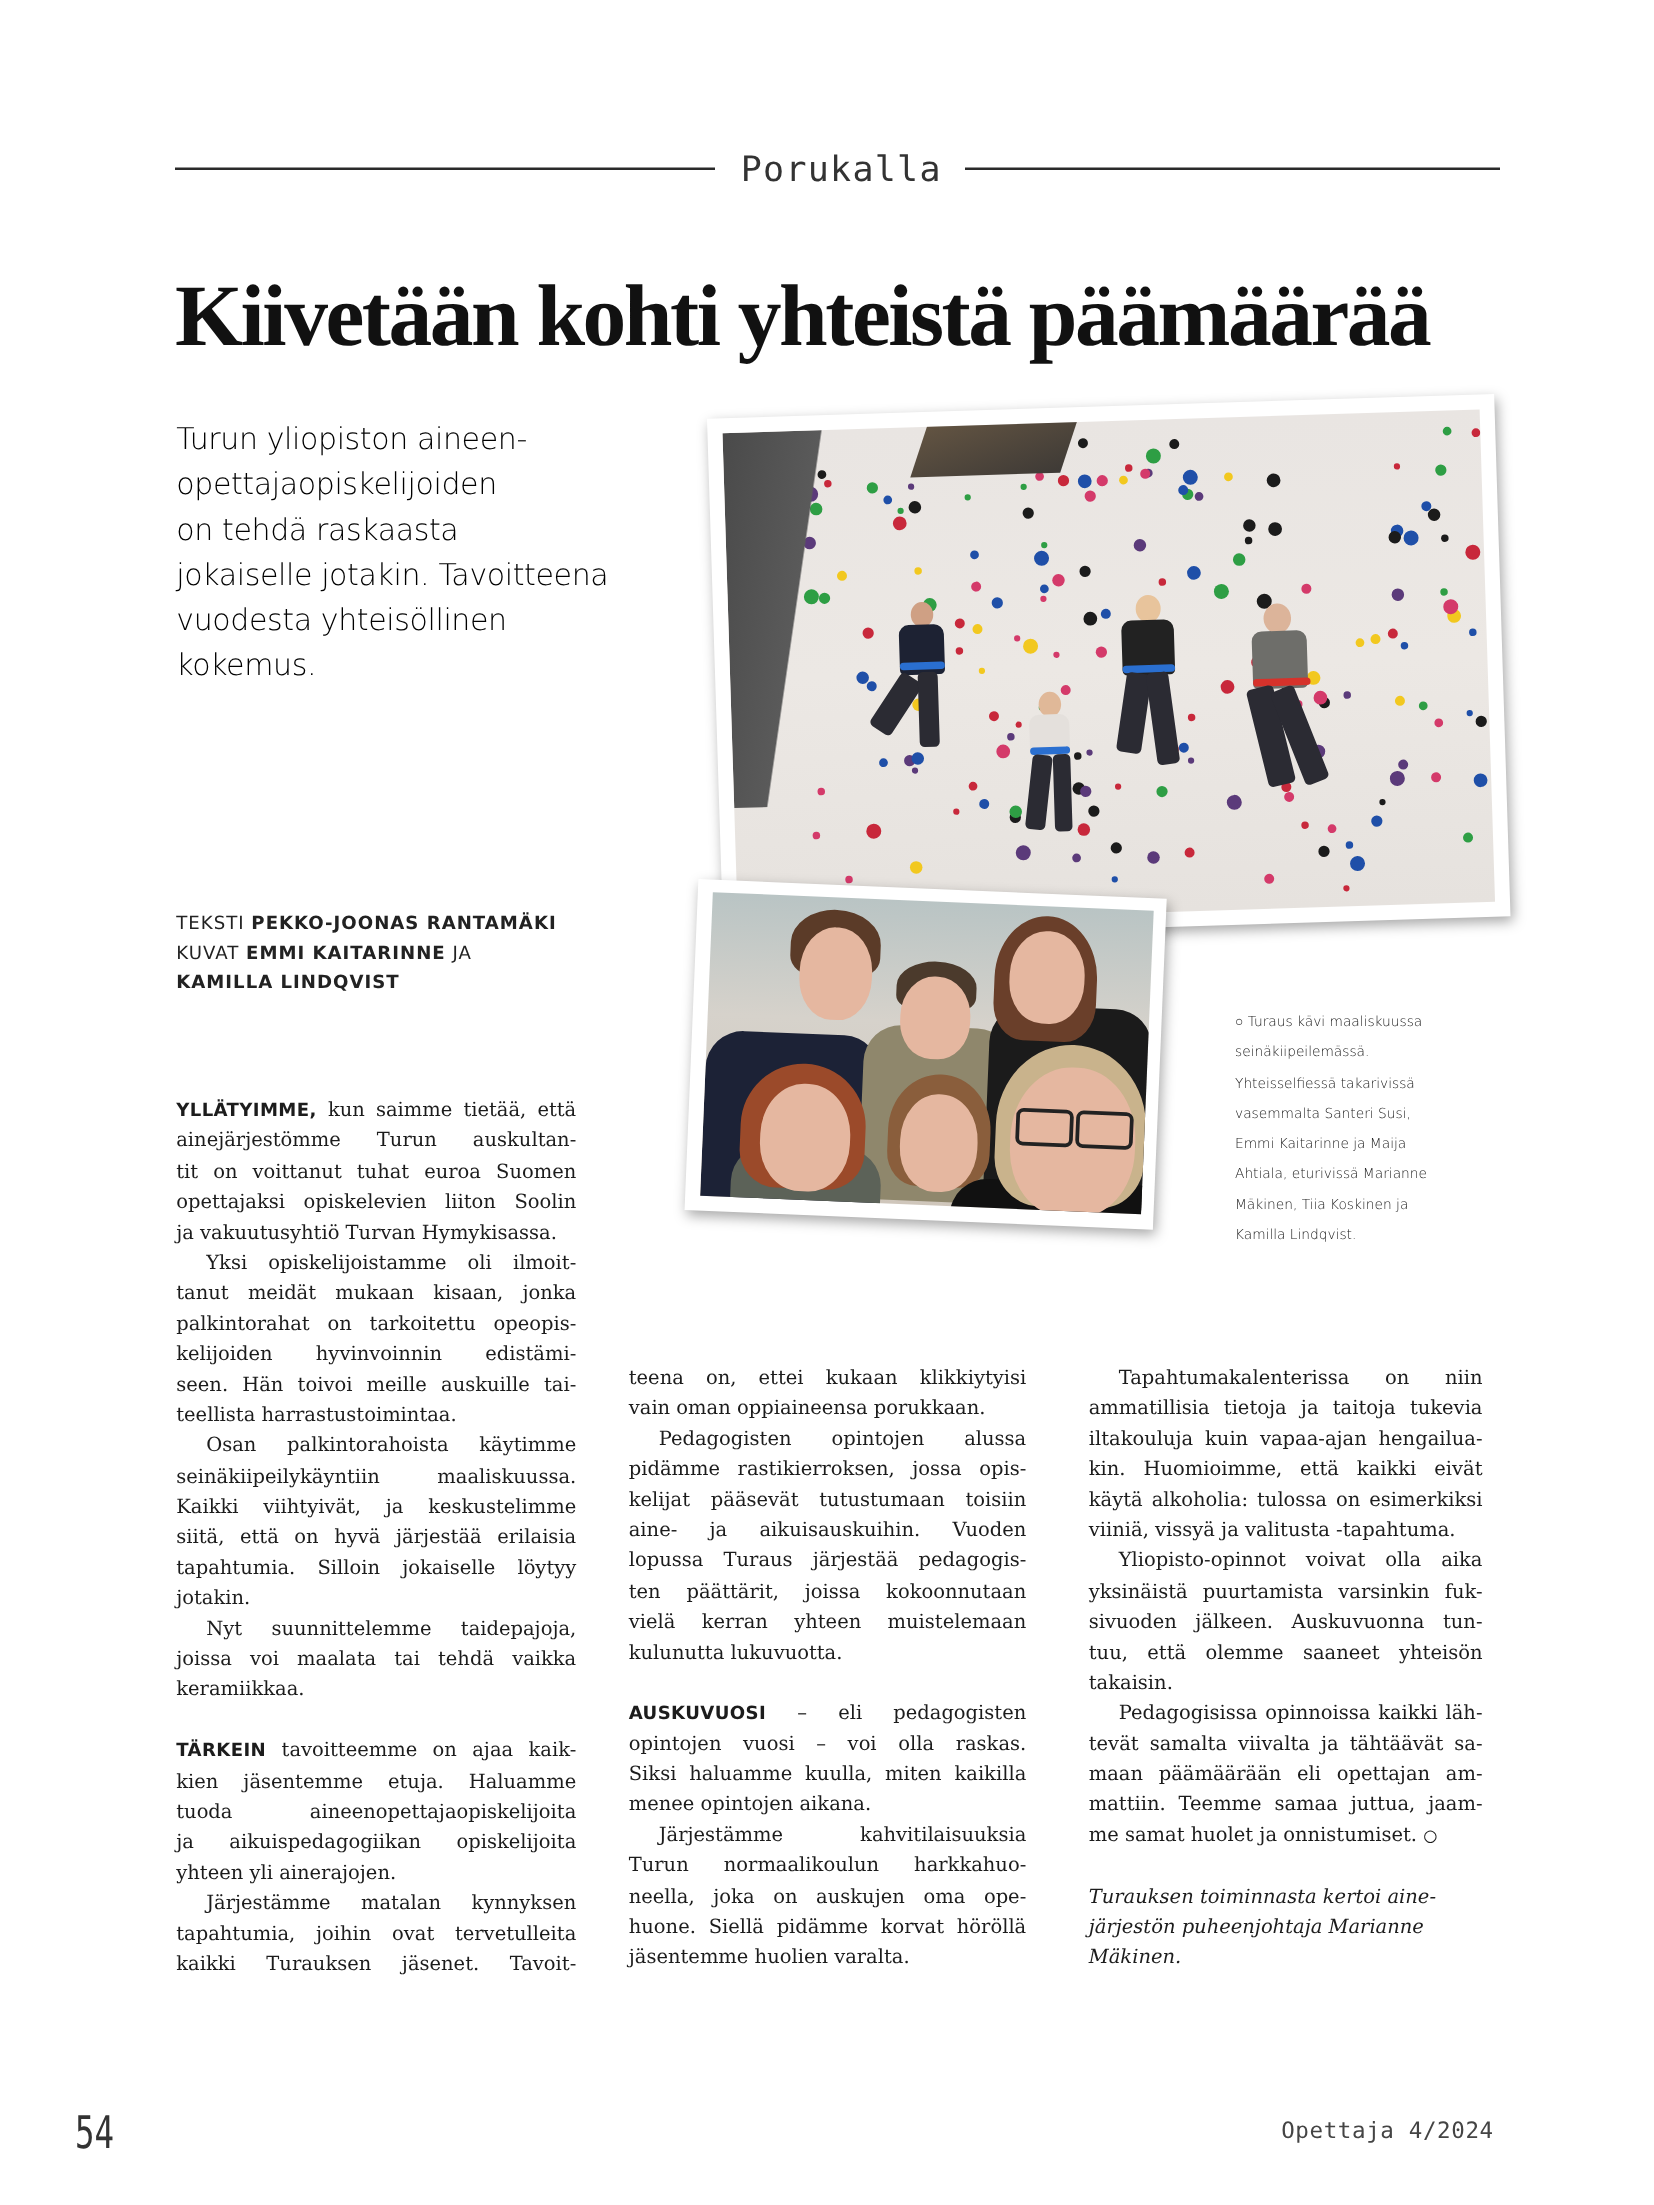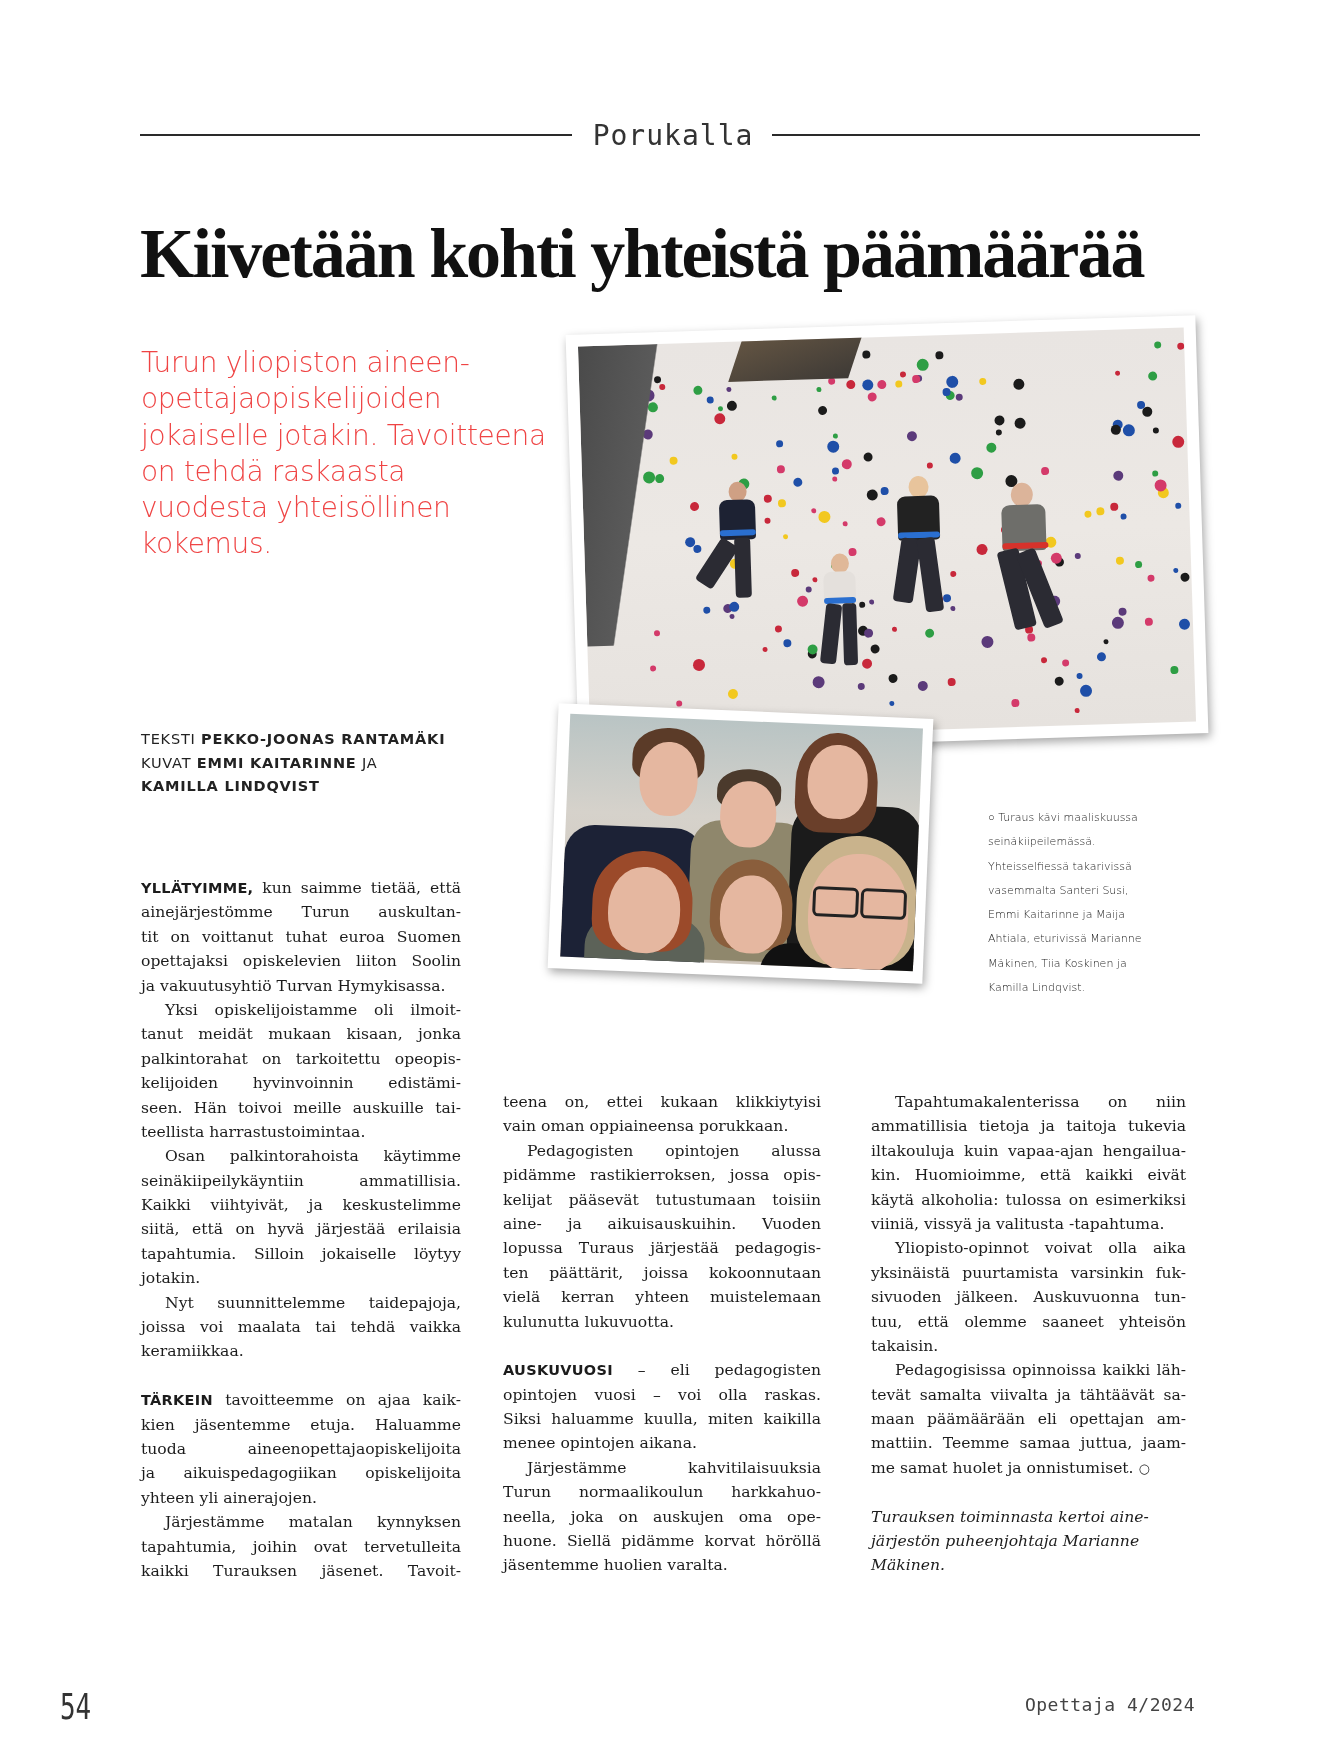--- a/index.html
+++ b/index.html
@@ -8,22 +8,22 @@
     .section-header { position: absolute; top: 116px; left: 140px; width: 1060px; height: 40px; }
     .section-header .rule { position: absolute; top: 18px; height: 2px; background: #2a2a2a; }
     .section-header .rule.left { left: 0; width: 432px; }
     .section-header .rule.right { left: 632px; width: 428px; }
     .section-header .label { position: absolute; left: 448px; top: 0; width: 170px; text-align: center;
       font-family: "DejaVu Sans Mono", monospace; font-size: 28px; letter-spacing: 1px; color: #333; line-height: 40px; }
 
     .title { position: absolute; top: 206px; left: 140px; width: 1080px; margin: 0;
       font-family: "Liberation Serif", serif; font-weight: 700; font-size: 70px; letter-spacing: -2px; color: #111; line-height: 96px; white-space: nowrap; }
 
-    .lead { position: absolute; top: 345px; left: 141px; width: 340px; margin: 0;
-      font-family: "DejaVu Sans", sans-serif; font-weight: 200; font-size: 28px; line-height: 36.3px; color: #ef4444; letter-spacing: -0.3px; }
+    .lead { position: absolute; top: 333px; left: 141px; width: 340px; margin: 0;
+      font-family: "DejaVu Sans", sans-serif; font-weight: 200; font-size: 24px; line-height: 36.3px; color: #000000; letter-spacing: -0.3px; }
     .lead span { display: block; white-space: nowrap; }
 
     .byline { position: absolute; top: 728px; left: 141px; width: 340px;
       font-family: "DejaVu Sans", sans-serif; font-size: 14.5px; line-height: 23.5px; letter-spacing: 0.8px; color: #222; text-transform: uppercase; }
     .byline b { font-weight: 700; }
     .byline .line { display: block; white-space: nowrap; }
 
     .photo { position: absolute; background: #fff; box-shadow: 2px 4px 10px rgba(0,0,0,0.35); }
     .photo-climb { left: 572px; top: 325px; width: 630px; height: 418px; transform: rotate(-1.8deg); padding: 12px; box-sizing: border-box; }
     .photo-selfie { left: 553px; top: 711px; width: 375px; height: 265px; transform: rotate(2.4deg); padding: 10px 10px 12px 12px; box-sizing: border-box; }
@@ -74,22 +74,22 @@
   <div class="rule left"></div>
   <div class="label">Porukalla</div>
   <div class="rule right"></div>
 </div>
 
 <h1 class="title">Kiivetään kohti yhteistä päämäärää</h1>
 
 <p class="lead">
   <span>Turun yliopiston aineen-</span>
   <span>opettajaopiskelijoiden</span>
+  <span>on tehdä raskaasta</span>
   <span>jokaiselle jotakin. Tavoitteena</span>
-  <span>on tehdä raskaasta</span>
   <span>vuodesta yhteisöllinen</span>
   <span>kokemus.</span>
 </p>
 
 <div class="byline">
   <span class="line">
     <span>Teksti</span>
     <b>Pekko-Joonas Rantamäki</b>
   </span>
   <span class="line">
@@ -357,21 +357,21 @@
   <span class="line last">ja vakuutusyhtiö Turvan Hymykisassa.</span>
 
   <span class="line indent">Yksi opiskelijoistamme oli ilmoit-</span>
   <span class="line">tanut meidät mukaan kisaan, jonka</span>
   <span class="line">palkintorahat on tarkoitettu opeopis-</span>
   <span class="line">kelijoiden hyvinvoinnin edistämi-</span>
   <span class="line">seen. Hän toivoi meille auskuille tai-</span>
   <span class="line last">teellista harrastustoimintaa.</span>
 
   <span class="line indent">Osan palkintorahoista käytimme</span>
-  <span class="line">seinäkiipeilykäyntiin ammatillisia.</span>
+  <span class="line">seinäkiipeilykäyntiin maaliskuussa.</span>
   <span class="line">Kaikki viihtyivät, ja keskustelimme</span>
   <span class="line">siitä, että on hyvä järjestää erilaisia</span>
   <span class="line">tapahtumia. Silloin jokaiselle löytyy</span>
   <span class="line last">jotakin.</span>
 
   <span class="line indent">Nyt suunnittelemme taidepajoja,</span>
   <span class="line">joissa voi maalata tai tehdä vaikka</span>
   <span class="line last">keramiikkaa.</span>
 
   <span class="gap"></span>

